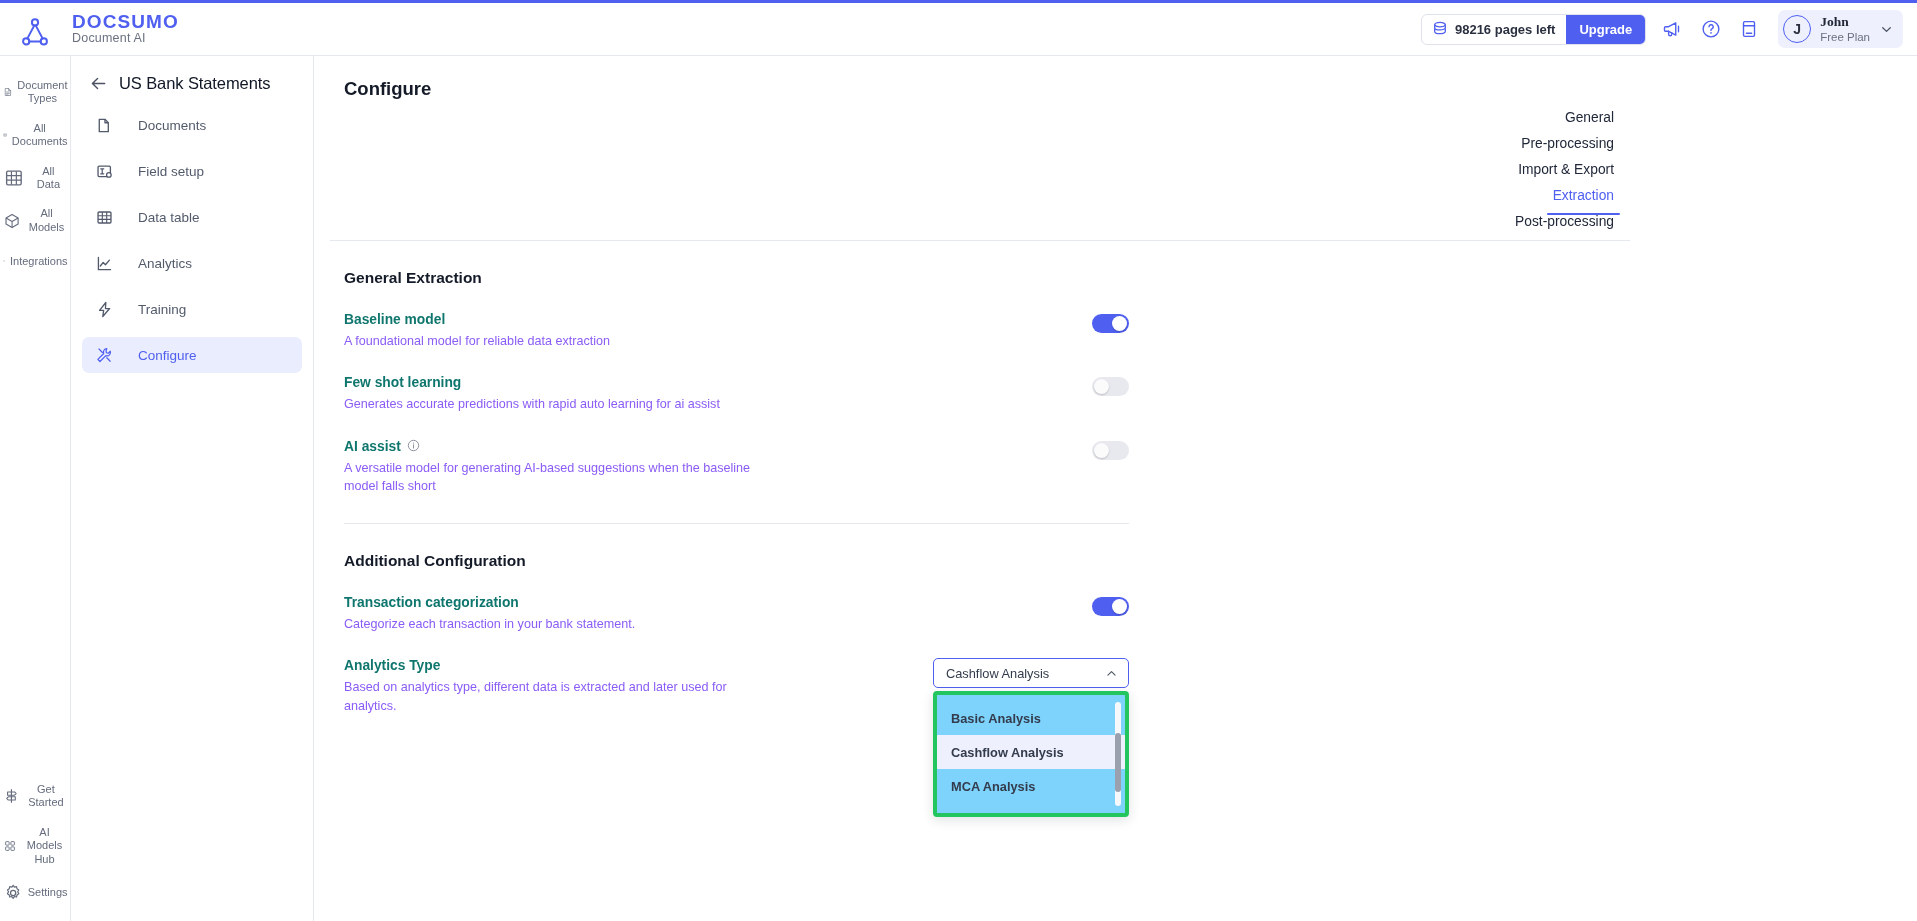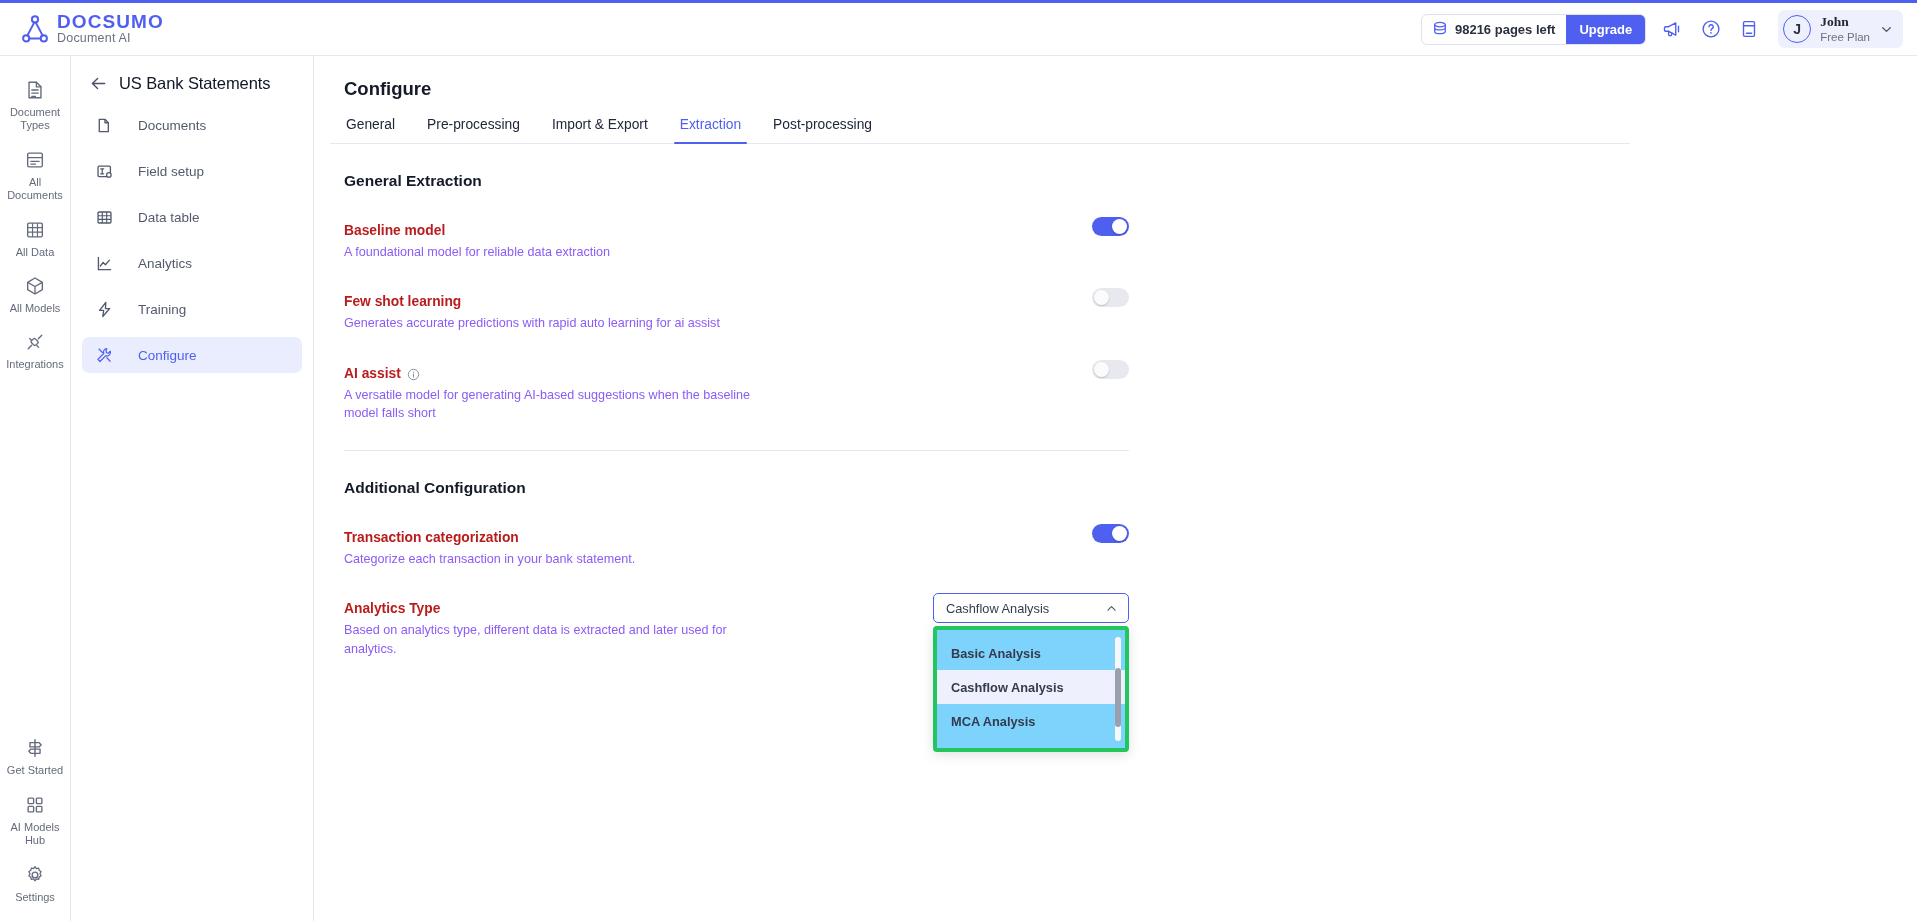--- a/index.html
+++ b/index.html
@@ -17,21 +17,21 @@
     background: #4f5ff0;
   }
 
   
   .header {
     position: absolute; top: 3px; left: 0; width: 1917px; height: 53px;
     background: #ffffff; border-bottom: 1px solid #e6e8f0;
     display: flex; align-items: center; justify-content: space-between;
     padding: 0 14px 0 22px;
   }
-  .brand { display: flex; align-items: center; gap: 9px; }
+  .brand { display: flex; align-items: flex-end; gap: 24px; }
   .brand-mark { width: 26px; height: 28px; flex: 0 0 auto; }
   .brand-text { line-height: 1.05; }
   .brand-title {
     font-size: 19px; font-weight: 700; letter-spacing: 1.1px; color: #4f5ff0;
   }
   .brand-sub { font-size: 12.5px; color: #6b7180; letter-spacing: .2px; }
 
   .header-right { display: flex; align-items: center; gap: 16px; }
   .pages-pill {
     display: flex; align-items: center; height: 31px;
@@ -65,21 +65,21 @@
 
   
   .rail {
     position: absolute; top: 56px; left: 0; width: 71px; height: 865px;
     background: #ffffff; border-right: 1px solid #e6e8f0;
     display: flex; flex-direction: column; align-items: center;
   }
   .rail-top { padding-top: 14px; display: flex; flex-direction: column; align-items: center; }
   .rail-bottom { margin-top: auto; padding-bottom: 10px; display: flex; flex-direction: column; align-items: center; }
   .rail-item {
-    width: 71px; padding: 9px 3px 7px; display: flex; flex-direction: column;
+    width: 71px; padding: 9px 3px 7px; display: flex; 
     align-items: center; gap: 5px; cursor: pointer;
   }
   .rail-label {
     font-size: 11px; color: #646b7c; text-align: center; line-height: 1.22;
     max-width: 64px;
   }
   .rail-ico { width: 22px; height: 22px; display: block; }
 
   
   .subnav {
@@ -101,21 +101,21 @@
   .nav-item.active { background: #eaedfd; color: #4f5ff0; }
 
   
   .main {
     position: absolute; top: 56px; left: 314px; right: 0; height: 865px;
     background: #ffffff; padding: 22px 0 0 16px; overflow: hidden;
   }
   .page-title { font-size: 18.5px; font-weight: 700; color: #141a28; padding-left: 14px; }
   .tabs {
     display: flex; align-items: flex-end; gap: 0;
-    margin-top: 17px; border-bottom: 1px solid #e6e8f0; width: 1300px;
+    margin-top: 10px; border-bottom: 1px solid #e6e8f0; width: 1300px; flex-direction: column;
   }
   .tab {
     font-size: 13.8px; color: #21283a; padding: 0 16px 11px;
     cursor: pointer; position: relative; white-space: nowrap;
   }
   .tab.active { color: #4f5ff0; }
   .tab.active::after {
     content: ""; position: absolute; left: 10px; right: 10px; bottom: -1px;
     height: 2.5px; background: #4f5ff0; border-radius: 2px;
   }
@@ -124,22 +124,22 @@
     font-size: 15.5px; font-weight: 700; color: #141a28;
     padding-left: 14px; margin-top: 28px;
   }
   .rows { width: 785px; margin-left: 14px; }
   .row {
     display: flex; align-items: flex-start; justify-content: space-between;
     margin-top: 25px;
   }
   .row-text { max-width: 500px; }
   .row-label {
-    font-size: 13.8px; font-weight: 700; color: #b91c1c;
-    display: flex; align-items: flex-end; gap: 6px; margin-top: 8px;
+    font-size: 13.8px; font-weight: 700; color: #0f766e;
+    display: flex; align-items: flex-start; gap: 6px;
   }
   .row-desc { font-size: 12.6px; color: #8b5cf6; margin-top: 5px; line-height: 1.45; max-width: 420px; }
   .info-ico { width: 13px; height: 13px; cursor: pointer; }
 
   .toggle {
     width: 37px; height: 19px; border-radius: 11px; position: relative;
     flex: 0 0 auto; cursor: pointer; margin-top: 2px;
   }
   .toggle .knob {
     position: absolute; top: 2px; width: 15px; height: 15px;

